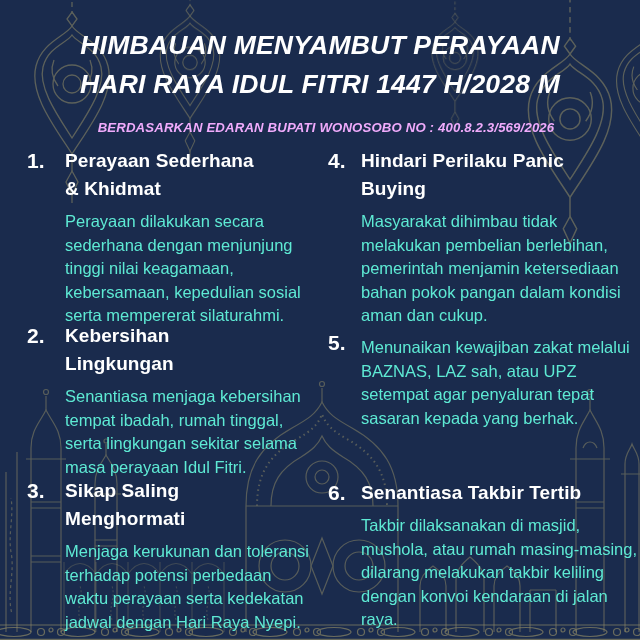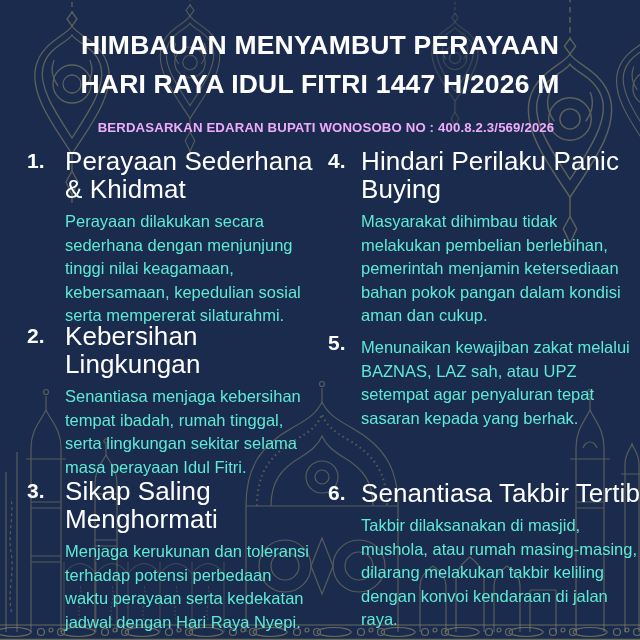--- a/index.html
+++ b/index.html
@@ -3,33 +3,33 @@
 <meta charset="utf-8">
 <style>
   html,body{margin:0;padding:0;}
   body{
     width:640px;height:640px;overflow:hidden;
     background:#1a2b4d;
     font-family:"Liberation Sans", sans-serif;
   }
   .poster{position:relative;width:640px;height:640px;background:#1a2b4d;}
   svg.deco{position:absolute;left:0;top:0;z-index:1;}
-  .title-block{position:absolute;top:26px;left:0;right:0;text-align:center;z-index:2;}
+  .title-block{position:absolute;top:26px;left:0;right:0;text-align:center;z-index:2;font-style:italic;}
   .title-block h1{margin:0;font-weight:700;color:#ffffff;font-size:26.5px;line-height:39px;letter-spacing:.2px;}
   .title-block h1 span{display:block;}
   .subtitle{margin-top:16px;font-size:13.2px;font-weight:700;color:#f0abfc;letter-spacing:.15px;padding-left:12px;}
   .item{position:absolute;display:flex;z-index:2;}
   .item .num{font-weight:700;font-size:21px;line-height:28px;color:#ffffff;flex:0 0 auto;}
   .col-left{left:27px;}
   .col-left .num{width:38px;}
   .col-right{left:328px;}
   .col-right .num{width:33px;}
   .i1{top:147px}.i2{top:322px}.i3{top:477px}
   .i4{top:147px}.i5{top:329px}.i6{top:479px}
-  .heading{margin:0;font-size:26px;line-height:28px;font-weight:400;color:#ffffff;white-space:pre-line;letter-spacing:.1px;}
+  .heading{margin:0;font-size:19px;line-height:28px;font-weight:700;color:#ffffff;white-space:pre-line;letter-spacing:.1px;}
   .body{margin:7px 0 0 0;font-size:16.5px;line-height:23.6px;color:#5eead4;white-space:pre-line;}
 </style>
 </head>
 <body>
 
 <div class="poster">
 
   <svg class="deco" width="640" height="640" viewBox="0 0 640 640" aria-hidden="true">
     <defs>
       <g id="lant" fill="none">
@@ -113,21 +113,21 @@
       <use href="#fz" transform="translate(398,632)"></use>
       <use href="#fz" transform="translate(462,632)"></use>
       <use href="#fz" transform="translate(526,632)"></use>
       <use href="#fz" transform="translate(590,632)"></use>
     </g>
   </svg>
 
   <header class="title-block">
     <h1>
       <span>HIMBAUAN MENYAMBUT PERAYAAN</span>
-      <span>HARI RAYA IDUL FITRI 1447 H/2026 M</span>
+      <span>HARI RAYA IDUL FITRI 1447 H/2028 M</span>
     </h1>
     <div class="subtitle">BERDASARKAN EDARAN BUPATI WONOSOBO NO : 400.8.2.3/569/2026</div>
   </header>
 
   <article class="item col-left i1">
     <div class="num">1.</div>
     <div class="txt">
       <h2 class="heading">Perayaan Sederhana
 &amp; Khidmat</h2>
       <p class="body">Perayaan dilakukan secara

